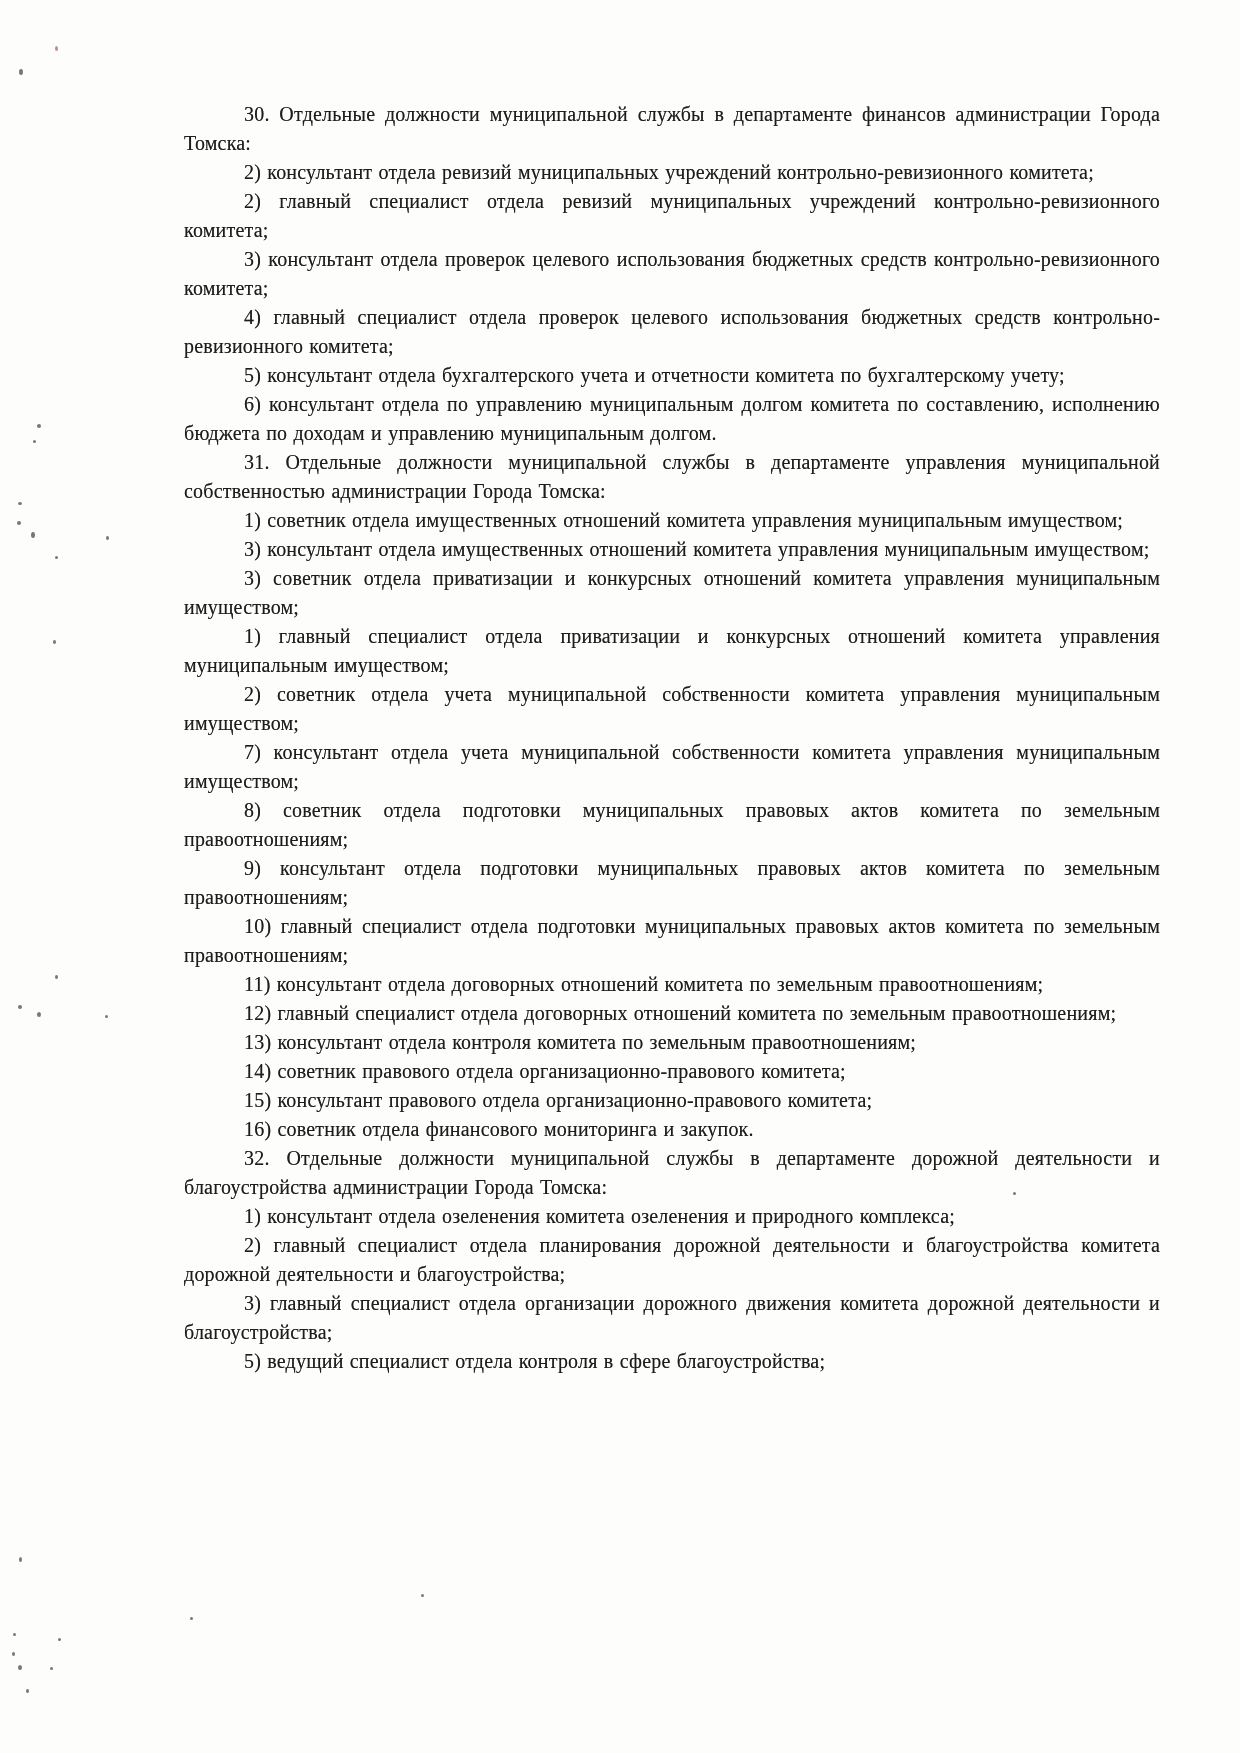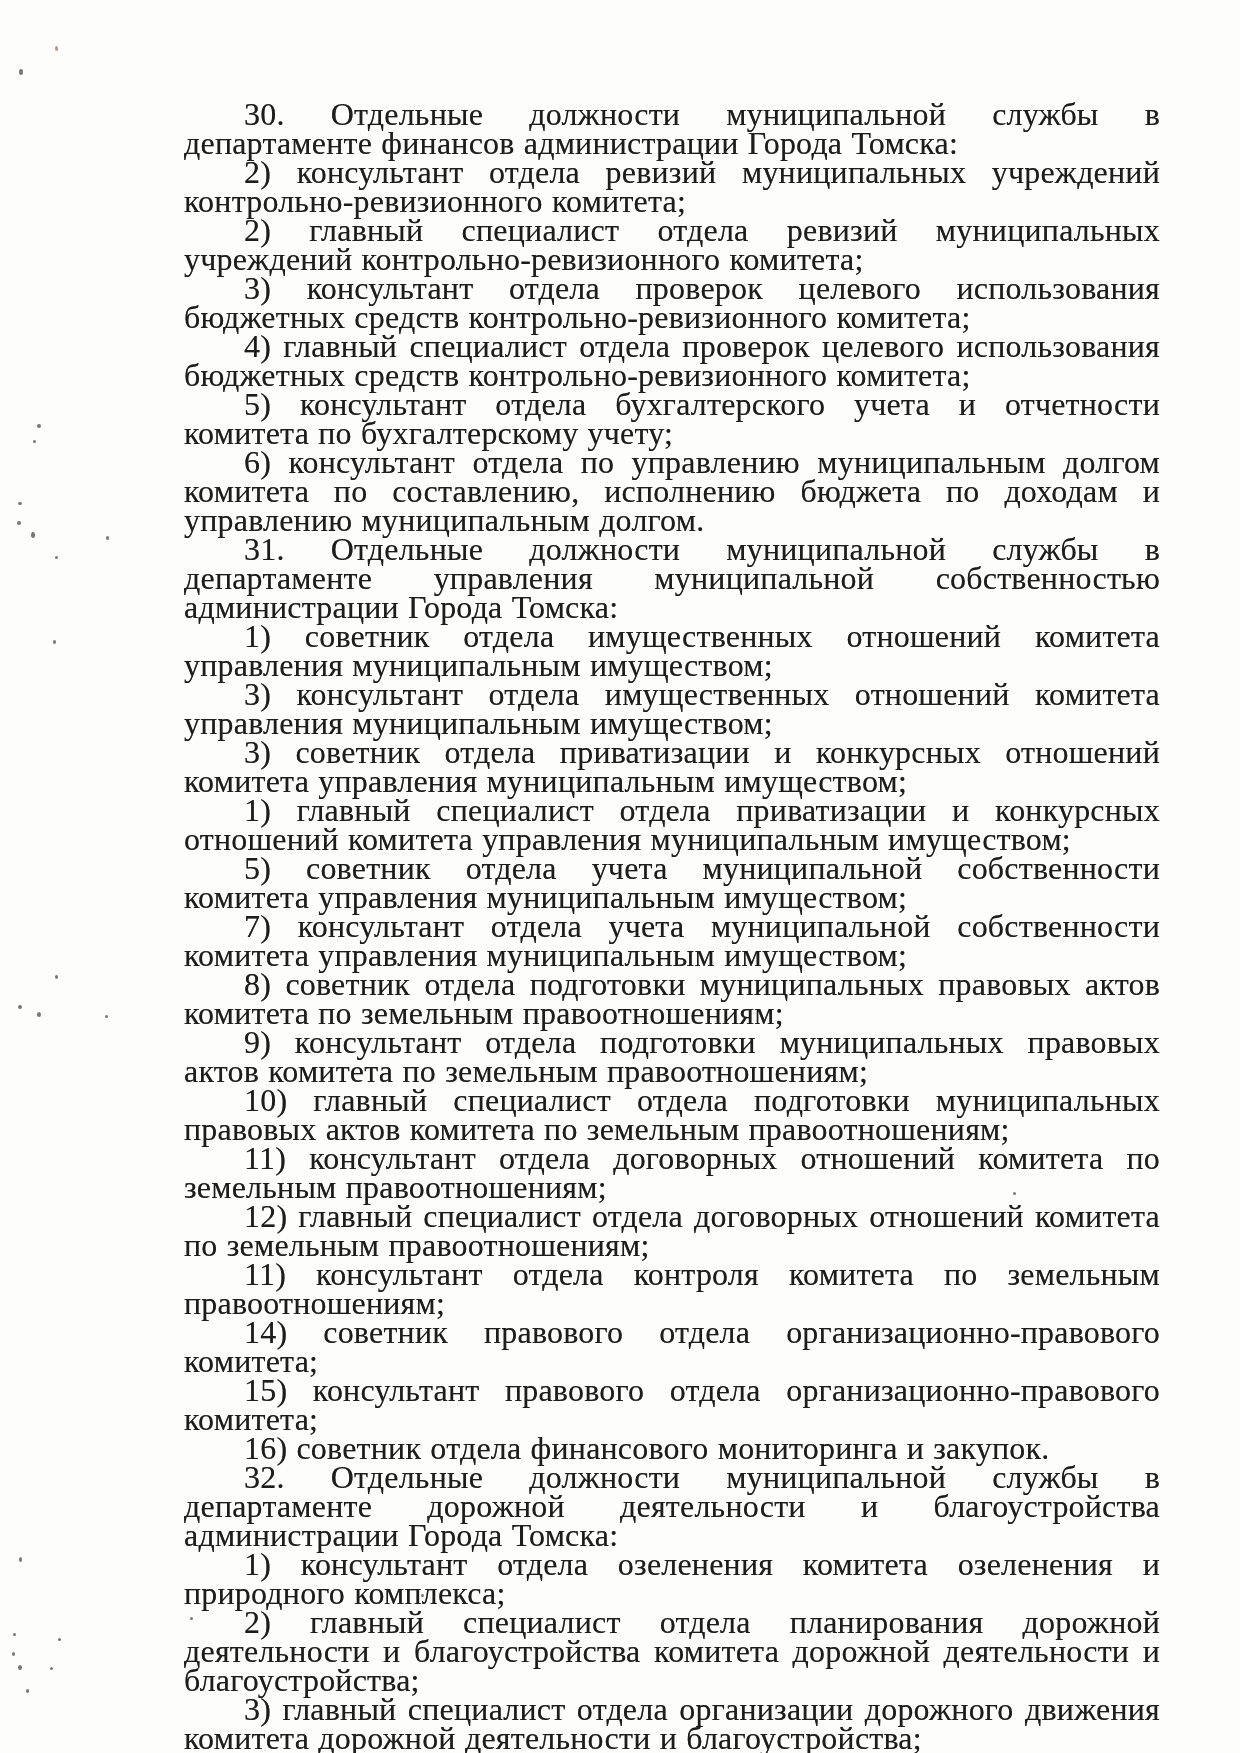--- a/index.html
+++ b/index.html
@@ -14,21 +14,21 @@
     color: #1d1d1d;
   }
   .text-block {
     position: absolute;
     left: 184px;
     top: 100px;
     width: 976px;
   }
   .text-block p {
     margin: 0;
-    font-size: 32px;
+    font-size: 20px;
     line-height: 29px;
     text-align: justify;
     text-indent: 60px;
     letter-spacing: 0.2px;
     word-spacing: 1px;
     text-shadow: 0 0 0.5px rgba(20,20,20,0.55);
   }
   .speck {
     position: absolute;
     background: #4a4a4a;
@@ -74,28 +74,28 @@
     <p>3) консультант отдела проверок целевого использования бюджетных средств контрольно-ревизионного комитета;</p>
     <p>4) главный специалист отдела проверок целевого использования бюджетных средств контрольно-ревизионного комитета;</p>
     <p>5) консультант отдела бухгалтерского учета и отчетности комитета по бухгалтерскому учету;</p>
     <p>6) консультант отдела по управлению муниципальным долгом комитета по составлению, исполнению бюджета по доходам и управлению муниципальным долгом.</p>
 
     <p>31. Отдельные должности муниципальной службы в департаменте управления муниципальной собственностью администрации Города Томска:</p>
     <p>1) советник отдела имущественных отношений комитета управления муниципальным имуществом;</p>
     <p>3) консультант отдела имущественных отношений комитета управления муниципальным имуществом;</p>
     <p>3) советник отдела приватизации и конкурсных отношений комитета управления муниципальным имуществом;</p>
     <p>1) главный специалист отдела приватизации и конкурсных отношений комитета управления муниципальным имуществом;</p>
-    <p>5) советник отдела учета муниципальной собственности комитета управления муниципальным имуществом;</p>
+    <p>2) советник отдела учета муниципальной собственности комитета управления муниципальным имуществом;</p>
     <p>7) консультант отдела учета муниципальной собственности комитета управления муниципальным имуществом;</p>
     <p>8) советник отдела подготовки муниципальных правовых актов комитета по земельным правоотношениям;</p>
     <p>9) консультант отдела подготовки муниципальных правовых актов комитета по земельным правоотношениям;</p>
     <p>10) главный специалист отдела подготовки муниципальных правовых актов комитета по земельным правоотношениям;</p>
     <p>11) консультант отдела договорных отношений комитета по земельным правоотношениям;</p>
     <p>12) главный специалист отдела договорных отношений комитета по земельным правоотношениям;</p>
-    <p>11) консультант отдела контроля комитета по земельным правоотношениям;</p>
+    <p>13) консультант отдела контроля комитета по земельным правоотношениям;</p>
     <p>14) советник правового отдела организационно-правового комитета;</p>
     <p>15) консультант правового отдела организационно-правового комитета;</p>
     <p>16) советник отдела финансового мониторинга и закупок.</p>
 
     <p>32. Отдельные должности муниципальной службы в департаменте дорожной деятельности и благоустройства администрации Города Томска:</p>
     <p>1) консультант отдела озеленения комитета озеленения и природного комплекса;</p>
     <p>2) главный специалист отдела планирования дорожной деятельности и благоустройства комитета дорожной деятельности и благоустройства;</p>
     <p>3) главный специалист отдела организации дорожного движения комитета дорожной деятельности и благоустройства;</p>
     <p>5) ведущий специалист отдела контроля в сфере благоустройства;</p>
 

